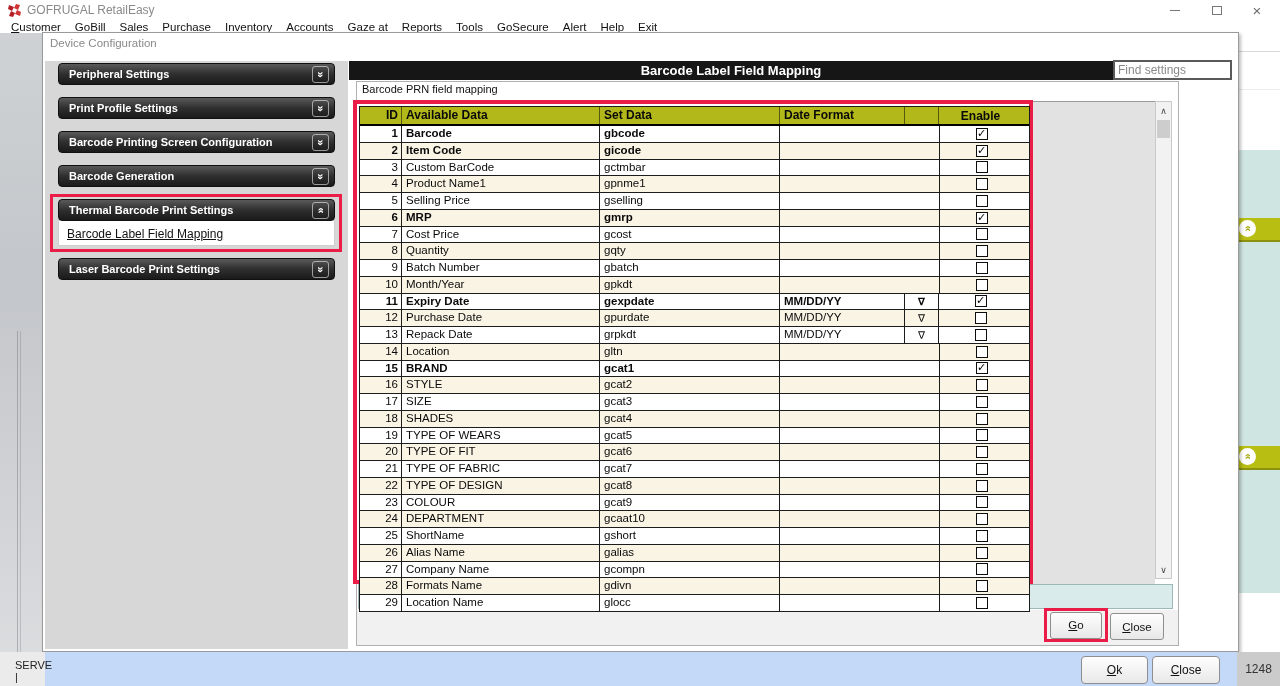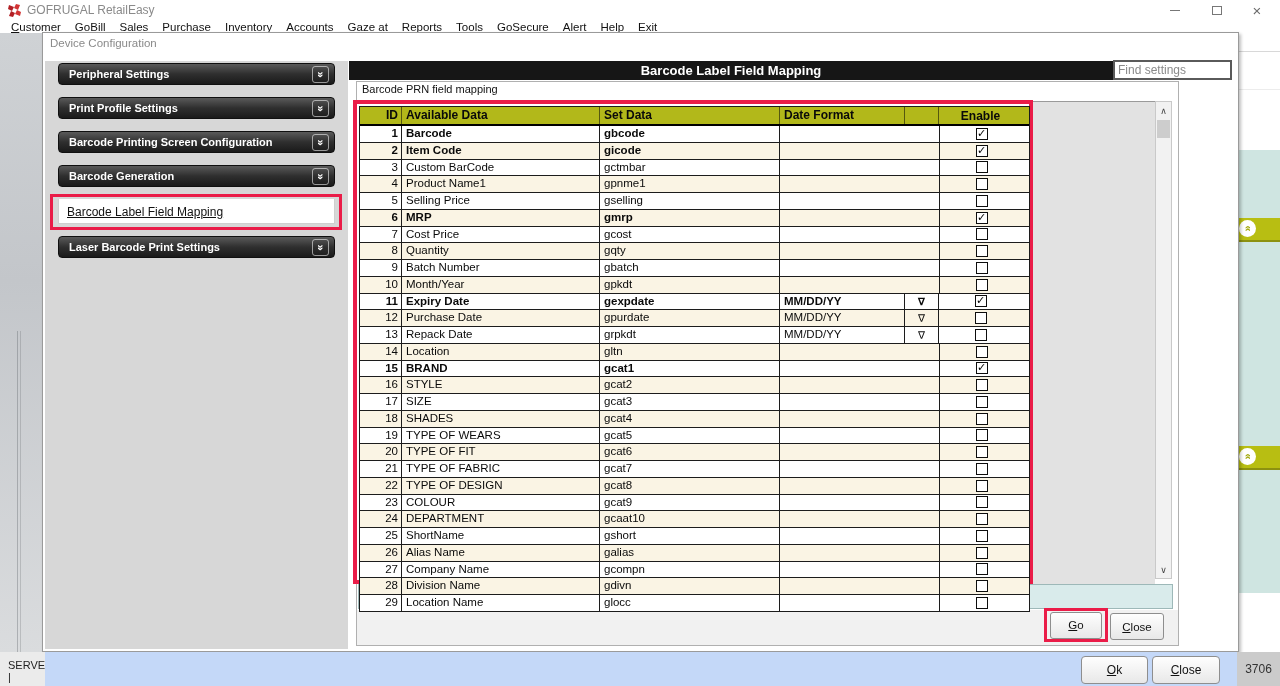--- a/index.html
+++ b/index.html
@@ -93,21 +93,21 @@
   .go-box{position:absolute;left:1001px;top:575px;width:64px;height:34px;border:3px solid var(--accent-red,#ea1c48);box-sizing:border-box;z-index:6;display:flex;align-items:center;justify-content:center;}
   .btn{border:1px solid #8e8e8e;border-radius:3px;background:linear-gradient(180deg,#fefefe,#e8e8e8);font-size:11.5px;color:#111;display:flex;align-items:center;justify-content:center;font-family:"Liberation Sans",sans-serif;}
   .btn u{text-decoration:underline;}
   .btn-go{width:50px;height:25px;}
   .btn-close-panel{position:absolute;left:1067px;top:580px;width:52px;height:25px;z-index:6;}
 
   
   .footer-bar{position:absolute;left:45px;top:652px;width:1192px;height:34px;background:var(--footer-bar,#c4d8f8);}
   .btn-ok{position:absolute;left:1036px;top:4px;width:65px;height:26px;border-radius:4px;font-size:12px;}
   .btn-close-footer{position:absolute;left:1107px;top:4px;width:66px;height:26px;border-radius:4px;font-size:12px;}
-  .status-left{position:absolute;left:0;top:652px;width:45px;height:34px;background:#ebebeb;font-size:11px;color:#222;display:flex;align-items:flex-end;padding:0 0 3px 8px;box-sizing:border-box;}
+  .status-left{position:absolute;left:0;top:652px;width:45px;height:34px;background:#ebebeb;font-size:11px;color:#222;display:flex;align-items:flex-end;padding:0 0 3px 15px;box-sizing:border-box;}
   .status-right{position:absolute;left:1237px;top:652px;width:43px;height:34px;background:#cbcbcb;font-size:12px;color:#333;display:flex;align-items:center;justify-content:center;}
 </style>
 </head>
 <body>
 
 <div class="screen">
 
   <div class="titlebar">
     <svg class="title-ico" viewBox="0 0 13 13">
       <path d="M1 1l5 2-2 4-4-2z" fill="#b21f24"></path>
@@ -192,20 +192,24 @@
               <span class="chev down">»</span>
             </div>
           </div>
           <div class="acc">
             <div class="acc-head">
               <span class="acc-label">Barcode Generation</span>
               <span class="chev down">»</span>
             </div>
           </div>
           <div class="acc hl">
+            <div class="acc-head">
+              <span class="acc-label">Thermal Barcode Print Settings</span>
+              <span class="chev up">»</span>
+            </div>
             <div class="acc-body"><span class="acc-link">Barcode Label Field Mapping</span></div>
           </div>
           <div class="acc">
             <div class="acc-head">
               <span class="acc-label">Laser Barcode Print Settings</span>
               <span class="chev down">»</span>
             </div>
           </div>
         </div>
     </div>
@@ -492,21 +496,21 @@
               <div class="td c-id">27</div>
               <div class="td c-av">Company Name</div>
               <div class="td c-set">gcompn</div>
               <div class="td c-df c-df-full"></div>
               <div class="td c-en">
                 <span class="cb"></span>
               </div>
             </div>
             <div class="trow">
               <div class="td c-id">28</div>
-              <div class="td c-av">Division Name</div>
+              <div class="td c-av">Formats Name</div>
               <div class="td c-set">gdivn</div>
               <div class="td c-df c-df-full"></div>
               <div class="td c-en">
                 <span class="cb"></span>
               </div>
             </div>
             <div class="trow">
               <div class="td c-id">29</div>
               <div class="td c-av">Location Name</div>
               <div class="td c-set">glocc</div>
@@ -528,15 +532,15 @@
       <div class="btn btn-go"><u>G</u>o</div>
     </div>
     <div class="btn btn-close-panel"><u>C</u>lose</div>
   </div>
 
   <div class="footer-bar">
     <div class="btn btn-ok"><u>O</u>k</div>
     <div class="btn btn-close-footer"><u>C</u>lose</div>
   </div>
   <div class="status-left">SERVE |</div>
-  <div class="status-right">3706</div>
+  <div class="status-right">1248</div>
 
 </div>
 
 </body></html>

